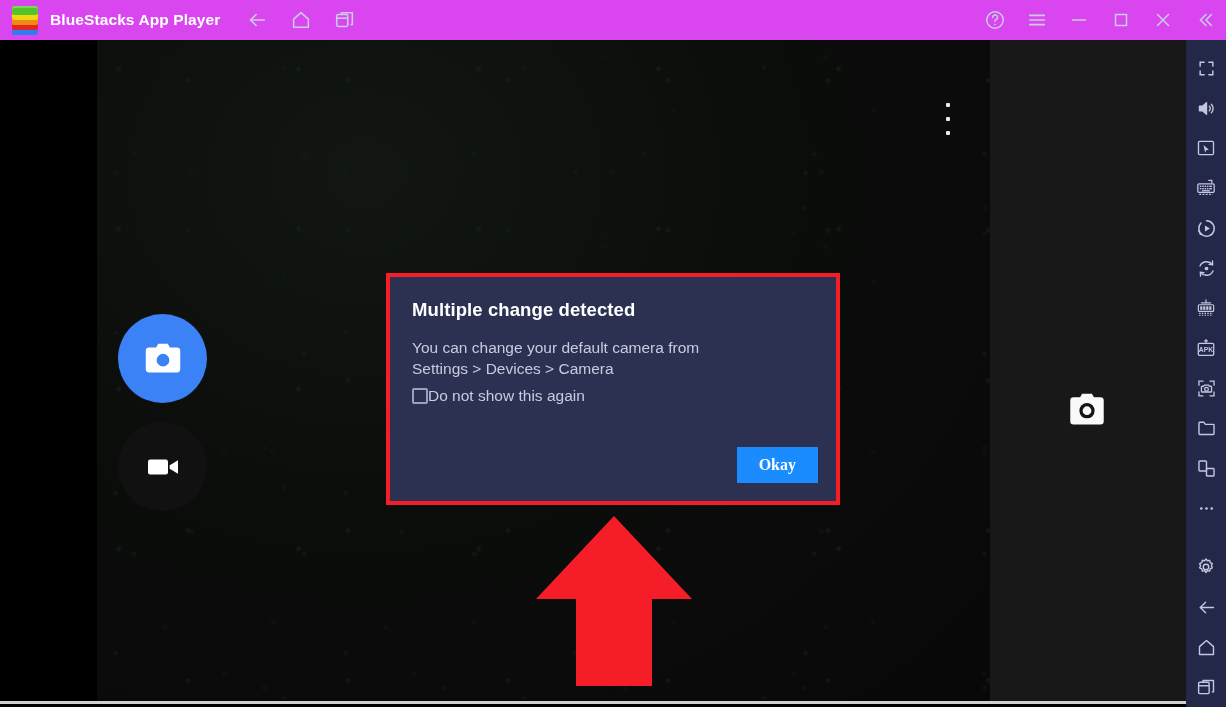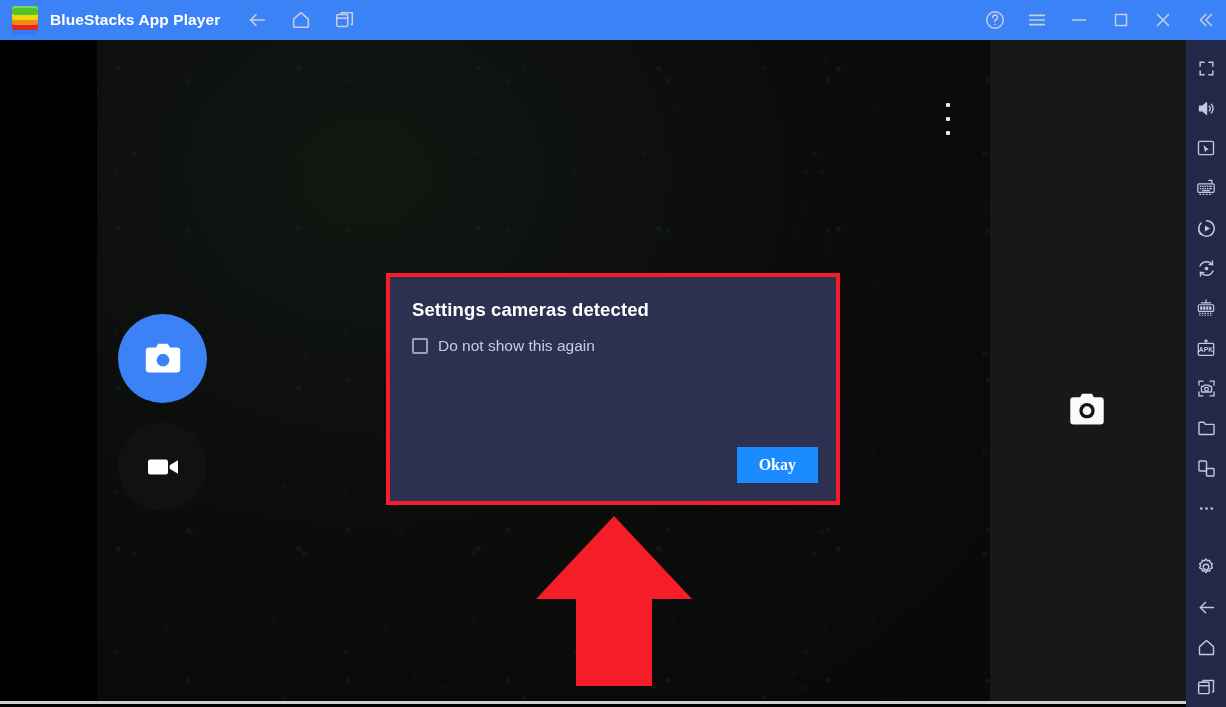--- a/index.html
+++ b/index.html
@@ -12,21 +12,21 @@
   #app {
     position: relative;
     width: 1226px; height: 707px;
     background: #000;
   }
 
   
   #titlebar {
     position: absolute; left: 0; top: 0;
     width: 1226px; height: 40px;
-    background: #3b82f6;
+    background: #d946ef;
     display: flex; align-items: center;
   }
   #logo {
     width: 30px; height: 30px;
     margin-left: 10px; margin-right: 10px;
     position: relative; flex: none;
   }
   .logo-layer { position: absolute; left: 2px; width: 26px; height: 7px; border-radius: 2px; }
   .ll1 { top: 8px;  background: #f2d612; }
   .ll2 { top: 13px; background: #f08a17; }
@@ -155,21 +155,21 @@
     letter-spacing: .1px;
     margin-bottom: 16px;
   }
   #dialog-body {
     color: #c7cbe0;
     font-size: 15.5px;
     line-height: 21px;
     margin-bottom: 8px;
   }
   #checkbox-row {
-    display: flex; align-items: center; gap: 10px;
+    display: flex; align-items: center; 
     margin-top: 4px; cursor: pointer;
   }
   #checkbox-box {
     width: 16px; height: 16px;
     border: 2px solid #9aa0bd;
     border-radius: 2px;
     background: transparent; flex: none;
   }
   #checkbox-label {
     color: #c7cbe0;
@@ -327,21 +327,25 @@
     <div id="preview-camera-icon">
       <svg width="44" height="40" viewBox="0 0 24 22" fill="#fafafa">
         <path d="M9.3 2 L8.2 4H4.6A1.8 1.8 0 0 0 2.8 5.8v11.4A1.8 1.8 0 0 0 4.6 19h14.8a1.8 1.8 0 0 0 1.8-1.8V5.8A1.8 1.8 0 0 0 19.4 4h-3.6L14.7 2z"></path>
         <circle cx="12" cy="11.4" r="4.2" fill="#141414"></circle>
         <circle cx="12" cy="11.4" r="2.4" fill="#fafafa"></circle>
       </svg>
     </div>
 
     <div id="dialog-highlight">
       <div id="dialog-inner">
-        <div id="dialog-title">Settings cameras detected</div>
+        <div id="dialog-title">Multiple change detected</div>
+        <div id="dialog-body">
+          <div>You can change your default camera from</div>
+          <div>Settings &gt; Devices &gt; Camera</div>
+        </div>
         <div id="checkbox-row">
           <span id="checkbox-box"></span>
           <span id="checkbox-label">Do not show this again</span>
         </div>
         <button id="okay-button">Okay</button>
       </div>
     </div>
 
     <svg id="red-arrow" viewBox="0 0 160 170">
       <polygon points="80,0 158,83 118,83 118,170 42,170 42,83 2,83" fill="#f51d28"></polygon>

